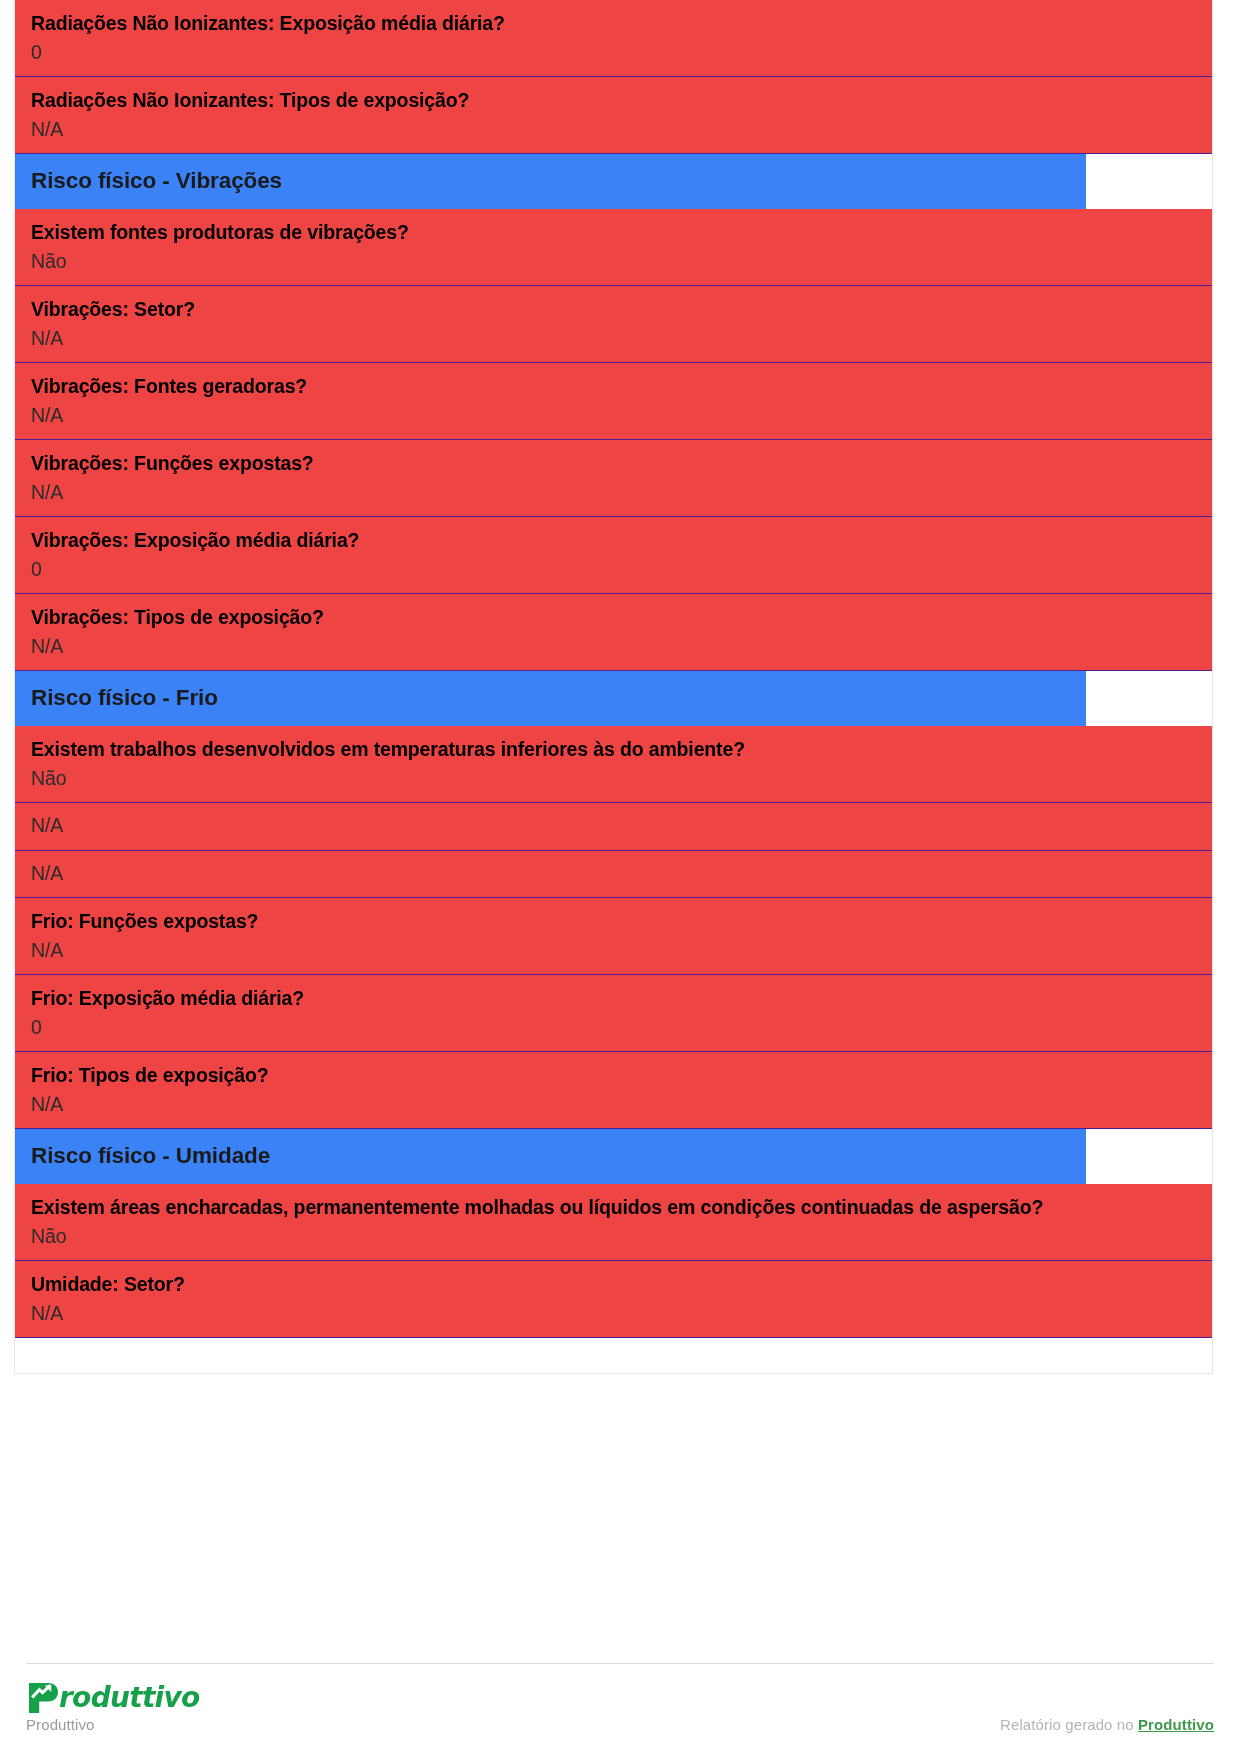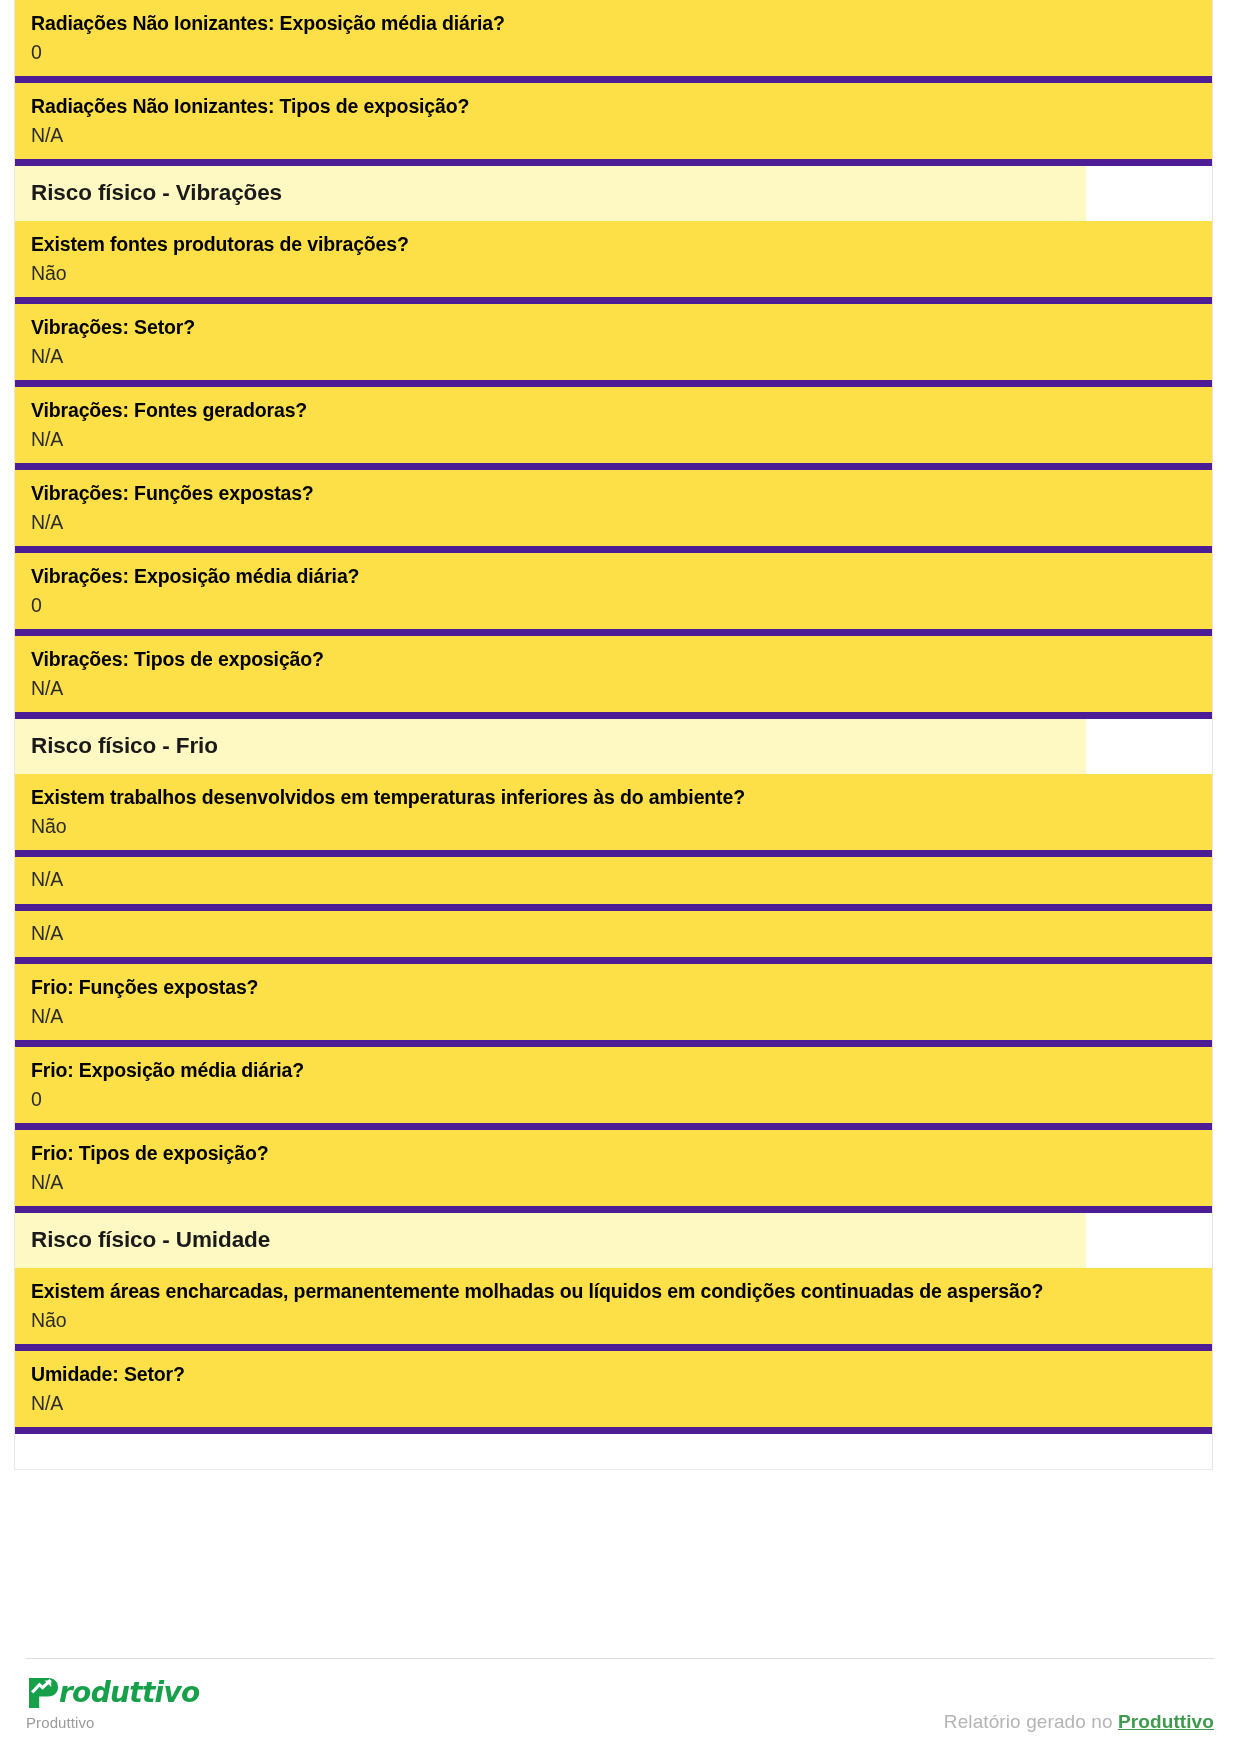--- a/index.html
+++ b/index.html
@@ -32,37 +32,37 @@
     left: 14px;
     top: 0;
     width: 1199px;
     border-left: 1px solid #e6e6e6;
     border-right: 1px solid #e6e6e6;
     box-sizing: border-box;
   }
 
   
   .section-header {
-    background: #fef9c3;
+    background: #3b82f6;
     padding: 13px 16px 15px 16px;
     font-size: 22.5px;
     font-weight: bold;
     line-height: 1.2;
     color: #1a1a1a;
     letter-spacing: -0.1px;
     box-sizing: border-box;
     width: 1071px;
   }
 
   
   .qa-row {
-    border-bottom: 7px solid #4c1d95;
+    border-bottom: 1px solid #4c1d95;
     padding: 10px 16px 11px 16px;
     box-sizing: border-box;
-    background: #fde047;
+    background: #ef4444;
   }
   .qa-row:last-of-type {
     border-bottom: 1px solid #e9e9e9;
   }
   .qa-question {
     font-size: 19.5px;
     font-weight: bold;
     line-height: 1.42;
     color: #000000;
     letter-spacing: -0.15px;
@@ -121,21 +121,21 @@
     display: flex;
     justify-content: space-between;
     align-items: baseline;
   }
   .footer-left-text {
     font-size: 15px;
     color: #9b9b9b;
     letter-spacing: 0.1px;
   }
   .footer-right-text {
-    font-size: 19px;
+    font-size: 15px;
     color: #b4b4b4;
     letter-spacing: 0.1px;
   }
   .footer-link {
     color: #3f9a4e;
     text-decoration: underline;
     font-weight: bold;
   }
 </style>
 </head>

